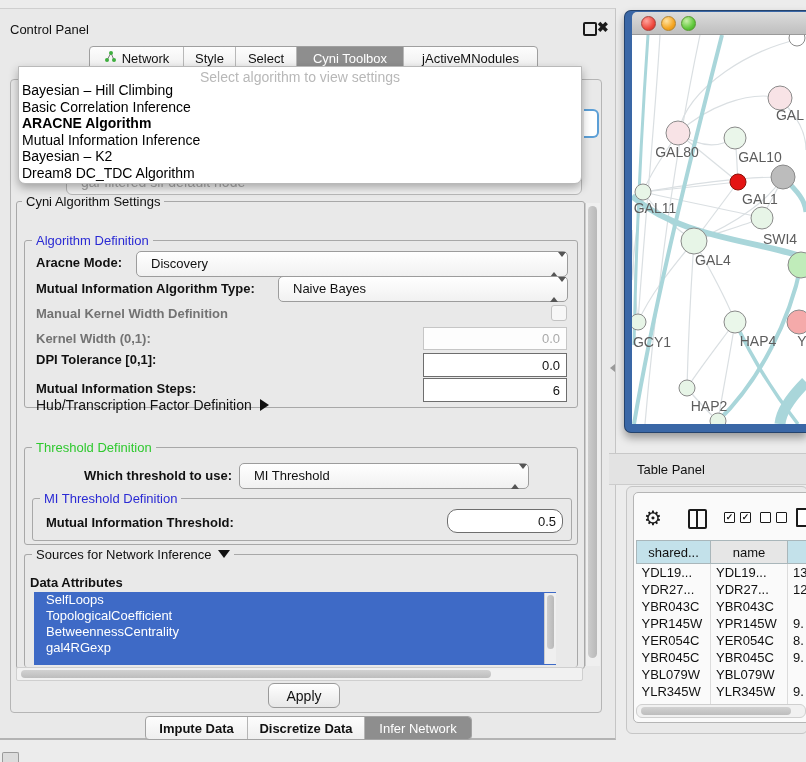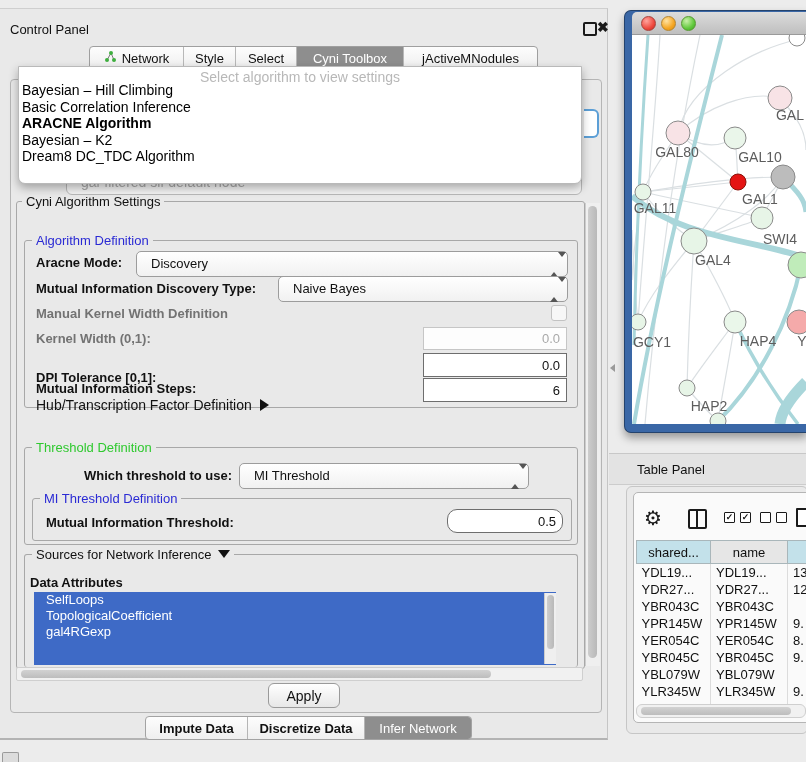--- a/index.html
+++ b/index.html
@@ -1,21 +1,21 @@
 <!DOCTYPE html>
 <html><head>
 <meta charset="utf-8">
 <style>
   html,body{margin:0;padding:0;}
   .screen{position:relative;width:806px;height:762px;background:#ececec;
     font-family:"Liberation Sans",sans-serif;overflow:hidden;color:#111;}
   .abs{position:absolute;}
   
   .cp{left:0;top:8px;width:607px;height:729px;background:#e9e9e9;
-    border-top:1px solid #cfcfcf;border-right:1px solid #c5c5c5;border-bottom:2px solid #b3b3b3;}
+    border-top:1px solid #cfcfcf;border-right:1px solid #c5c5c5;border-bottom:2px solid #b3b3b3;padding-left:8px;}
   .cp-title{left:10px;top:13px;font-size:13px;color:#111;}
   .float-icon{left:583px;top:13px;width:10px;height:10px;border:2px solid #1a1a1a;border-radius:2px;}
   .close-icon{left:597px;top:10px;font-size:14px;font-weight:bold;color:#1a1a1a;}
   
   .tabbar{left:89px;top:37px;height:22px;display:flex;border:1px solid #9f9f9f;border-radius:4px;
     background:linear-gradient(#fdfdfd,#eeeeee);overflow:hidden;}
   .tab{display:flex;align-items:center;justify-content:center;font-size:13px;
     border-right:1px solid #b8b8b8;white-space:nowrap;color:#111;}
   .tab:last-child{border-right:none;}
   .tab.active{background:#8e8e8e;color:#fff;}
@@ -151,50 +151,51 @@
       <span>gal-filtered sif default node</span>
     </div>
     <div class="abs focus-frag"></div>
 
     <div class="abs dropdown">
       <div class="dd-placeholder">Select algorithm to view settings</div>
       <div id="dd-items">
           <div class="dd-item">Bayesian – Hill Climbing</div>
           <div class="dd-item">Basic Correlation Inference</div>
           <div class="dd-item bold">ARACNE Algorithm</div>
+          <div class="dd-item">Mutual Information Inference</div>
           <div class="dd-item">Bayesian – K2</div>
           <div class="dd-item">Dream8 DC_TDC Algorithm</div>
         </div>
     </div>
 
     <div class="abs gbox" style="left:16px;top:192px;width:567px;height:466px;"></div>
     <span class="legend" style="left:22px;top:185px;">Cyni Algorithm Settings</span>
 
     <div class="abs gbox" style="left:24px;top:231px;width:552px;height:166px;"></div>
     <span class="legend blue" style="left:32px;top:224px;">Algorithm Definition</span>
 
     <span class="lbl" style="left:36px;top:246px;">Aracne Mode:</span>
     <div class="combo" style="left:136px;top:242px;width:430px;height:24px;">
       <span class="val">Discovery</span>
       <span class="stepper"><span class="tri-up"></span><span class="tri-down"></span></span>
     </div>
 
-    <span class="lbl" style="left:36px;top:272px;">Mutual Information Discovery Type:</span>
+    <span class="lbl" style="left:36px;top:272px;">Mutual Information Algorithm Type:</span>
     <div class="combo" style="left:278px;top:267px;width:288px;height:24px;">
       <span class="val">Naive Bayes</span>
       <span class="stepper"><span class="tri-up"></span><span class="tri-down"></span></span>
     </div>
 
     <span class="lbl gray" style="left:36px;top:297px;">Manual Kernel Width Definition</span>
     <div class="chk" style="left:551px;top:296px;"></div>
 
     <span class="lbl gray" style="left:36px;top:322px;">Kernel Width (0,1):</span>
     <div class="tfield disabled" style="left:423px;top:318px;width:144px;height:23px;">0.0</div>
 
-    <span class="lbl" style="left:36px;top:361px;">DPI Tolerance [0,1]:</span>
+    <span class="lbl" style="left:36px;top:343px;">DPI Tolerance [0,1]:</span>
     <div class="tfield" style="left:423px;top:344px;width:144px;height:24px;">0.0</div>
 
     <span class="lbl" style="left:36px;top:372px;">Mutual Information Steps:</span>
     <div class="tfield" style="left:423px;top:369px;width:144px;height:24px;">6</div>
 
     <div class="hub-row" style="left:36px;top:388px;">
       <span>Hub/Transcription Factor Definition</span><span class="tri-right"></span>
     </div>
 
     <div class="abs gbox" style="left:24px;top:438px;width:552px;height:96px;"></div>
@@ -213,20 +214,21 @@
 
     <div class="abs gbox" style="left:24px;top:545px;width:552px;height:112px;border-bottom:none;"></div>
     <span class="legend" style="left:32px;top:538px;">
       <span>Sources for Network Inference</span><span class="tri-dn-s"></span>
     </span>
     <span class="attr-title" style="left:30px;top:566px;">Data Attributes</span>
     <div class="attr-list" style="left:34px;top:583px;width:522px;height:73px;">
       <div id="attr-items">
           <div class="attr-item">SelfLoops</div>
           <div class="attr-item">TopologicalCoefficient</div>
+          <div class="attr-item">BetweennessCentrality</div>
           <div class="attr-item">gal4RGexp</div>
         </div>
     </div>
     <div class="vscroll" style="left:544px;top:584px;width:11px;height:71px;">
       <div class="vthumb" style="top:2px;width:7px;height:54px;"></div>
     </div>
 
     <div class="vscroll" style="left:585px;top:194px;width:14px;height:463px;">
       <div class="vthumb" style="top:3px;width:9px;height:452px;"></div>
     </div>

